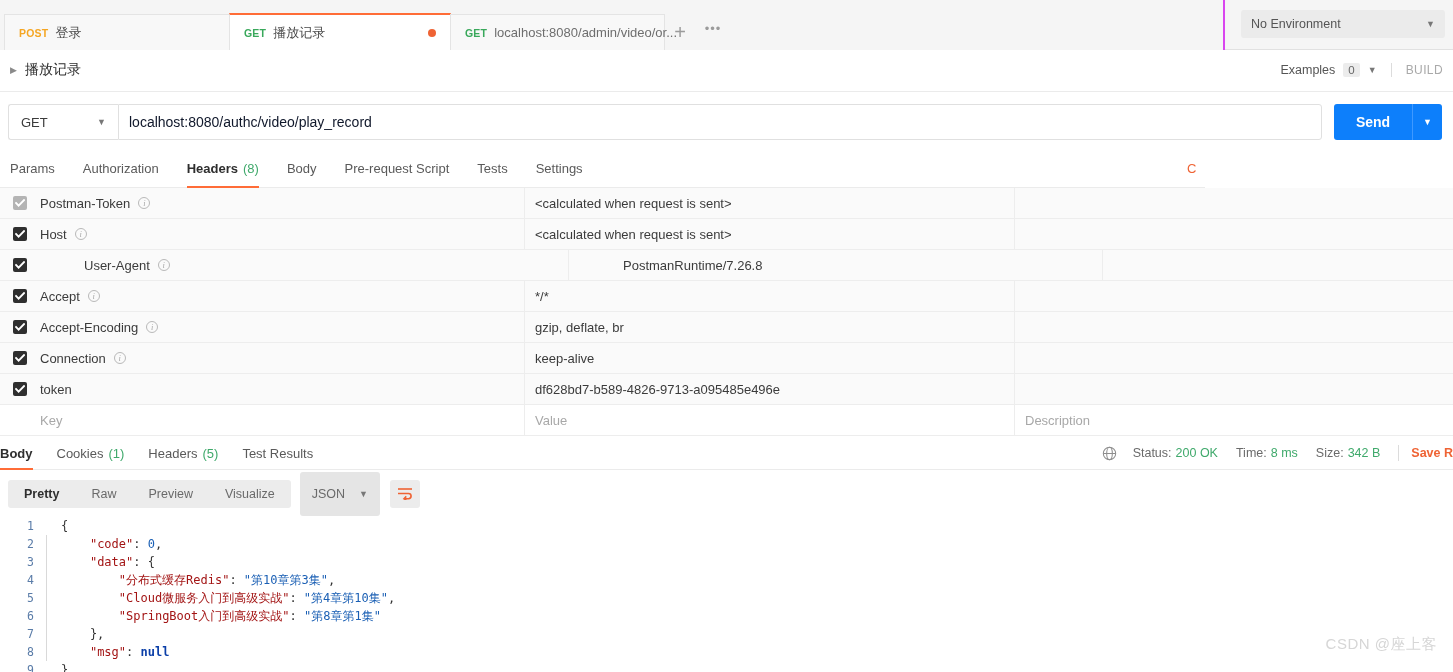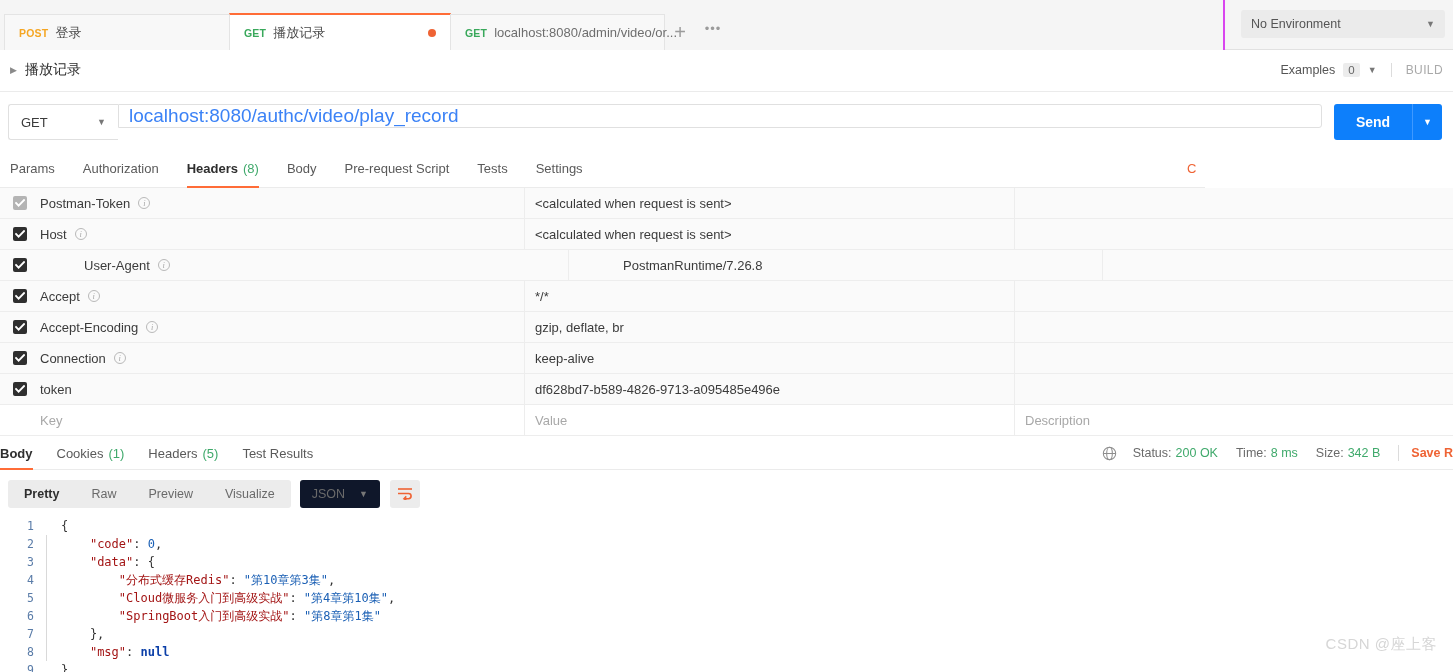--- a/index.html
+++ b/index.html
@@ -110,25 +110,25 @@
     position:absolute; left:8px; top:12px;
     width:110px; height:36px;
     border:1px solid #e0e0e0; border-right:none;
     border-radius:3px 0 0 3px;
     display:flex; align-items:center; padding:0 12px;
     font-size:13px; color:#3b3b3b; background:#fff; cursor:pointer;
   }
   .method-sel .caret { margin-left:auto; font-size:9px; color:#777; }
   .url-input {
     position:absolute; left:118px; top:12px;
-    width: 1204px; height:24px;
+    width: 1204px; height:36px;
     border:1px solid #e0e0e0; border-radius:0 3px 3px 0;
     background:#fff;
     display:flex; align-items:center; padding:0 10px;
-    font-size:19px; color:#3b82f6;
+    font-size:14px; color:#0f172a;
   }
   .send-btn {
     position:absolute; right:11px; top:12px;
     width:108px; height:36px; display:flex;
     border-radius:3px; overflow:hidden; cursor:pointer;
   }
   .send-main {
     flex:1; background:#0d7ffb; color:#fff; font-weight:bold; font-size:14px;
     display:flex; align-items:center; justify-content:center;
   }
@@ -249,21 +249,21 @@
   .pgroup {
     display:flex; align-items:center; height:28px;
     background:#ececec; border-radius:3px; overflow:hidden;
   }
   .pitem {
     padding:0 16px; height:28px; display:flex; align-items:center;
     font-size:12.5px; color:#6a6a6a; cursor:pointer;
   }
   .pitem.active { color:#2e2e2e; font-weight:bold; }
   .fmt-sel {
-    margin-left:9px; height:28px; background:#0f172a; border-radius:3px;
+    margin-left:9px; height:44px; background:#e5e5e5; border-radius:3px;
     display:flex; align-items:center; padding:0 12px;
     font-size:12.5px; color:#6a6a6a; cursor:pointer;
   }
   .fmt-sel .caret { margin-left:14px; font-size:9px; color:#777; }
   .wrap-btn {
     margin-left:10px; width:30px; height:28px; background:#ececec; border-radius:3px;
     display:flex; align-items:center; justify-content:center; cursor:pointer;
   }
 
   

